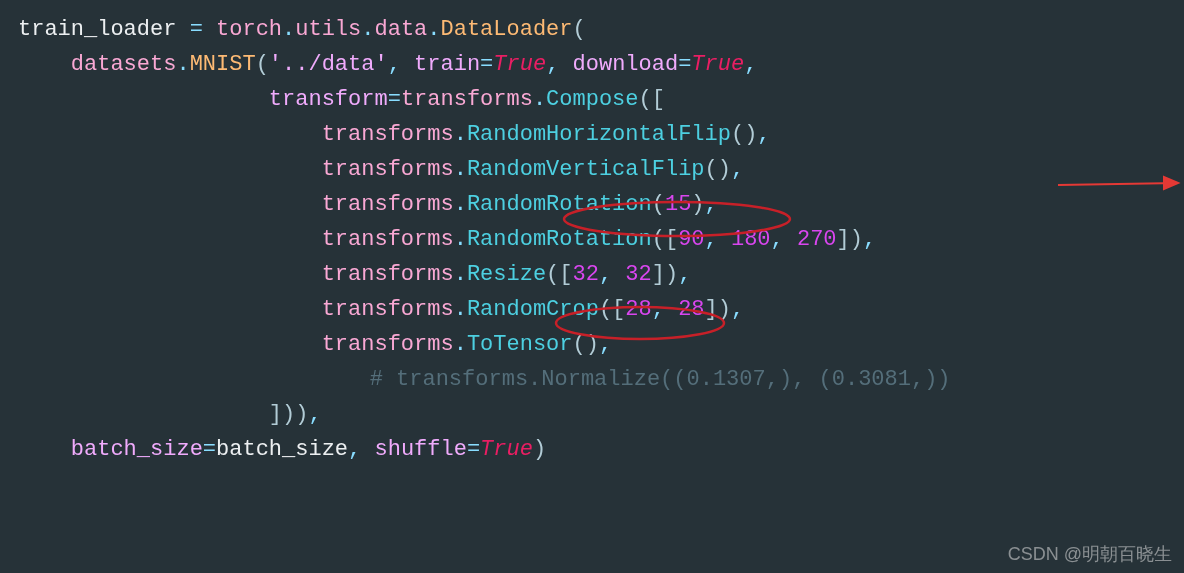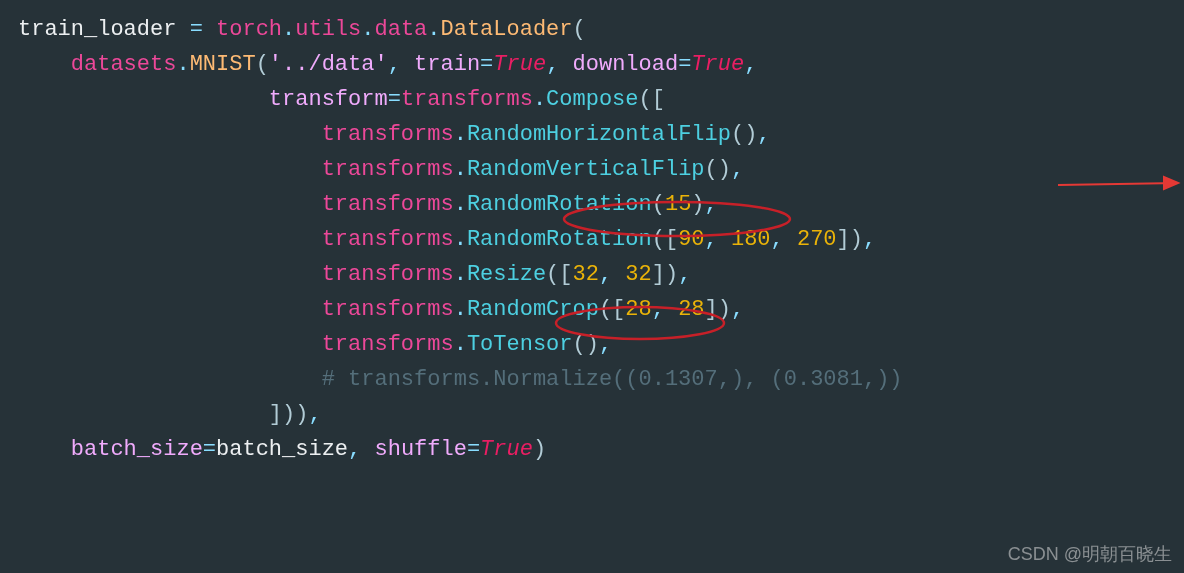--- a/index.html
+++ b/index.html
@@ -26,24 +26,24 @@
       font-family: inherit;
     }
     
     .white { color: #eceff1; margin-top: 7px; }
     .cyan { color: #89ddff; }
     .teal { color: #4dd0e1; }
     .yellow { color: #fdba74; }
     .green-paren { color: #b2ccd6; }
     .string { color: #f0abfc; }
     .orange { color: #f0abfc; }
-    .purple { color: #eab308; }
+    .purple { color: #d946ef; }
     .magenta { color: #e91e63; font-style: italic; }
-    .comment { color: #546e7a; }
-    .gray { color: #ec4899; }
+    .comment { color: #546e7a; margin-left: 48px; }
+    .gray { color: #f9a8d4; }
     
     .code-line {
       display: block;
       height: 35px;
     }
     
     .watermark {
       position: absolute;
       bottom: 4px;
       right: 12px;

